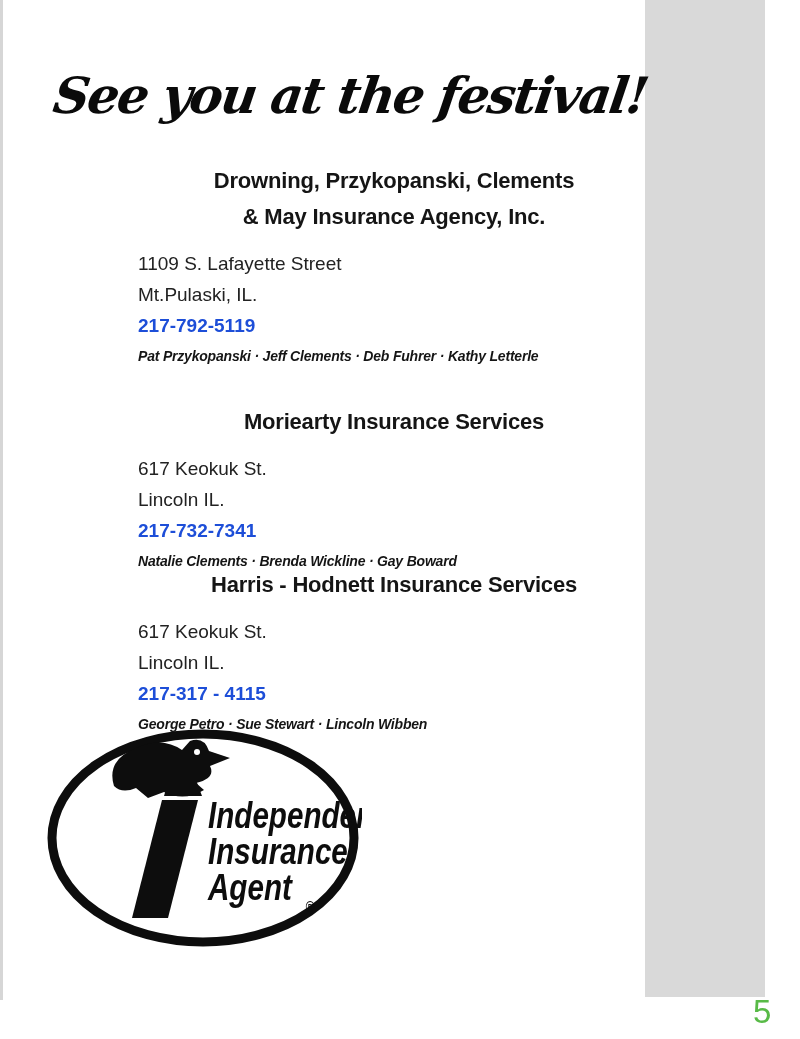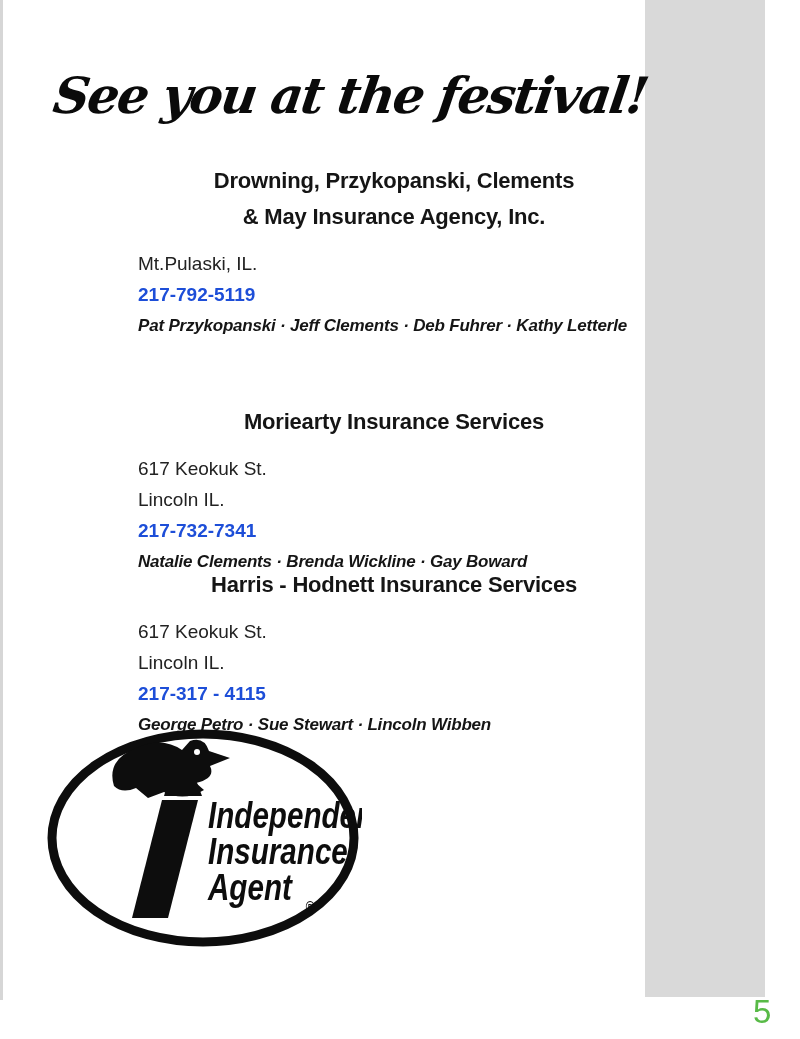--- a/index.html
+++ b/index.html
@@ -46,21 +46,21 @@
   }
   .agency h2 span{display:block;text-align:center;}
   .agency .body{margin-top:13px;}
   .agency .addr{
     font-size:19px;font-weight:normal;line-height:31px;color:#222;
   }
   .agency .phone{
     font-size:19px;font-weight:bold;line-height:31px;color:#1d4ed8;
   }
   .agency .agents{
-    font-size:17px;font-weight:bold;font-style:italic;line-height:31px;
+    font-size:14px;font-weight:bold;font-style:italic;line-height:31px;
     color:#151515;white-space:nowrap;letter-spacing:-0.2px;
   }
   .block-1{top:163px;}
   .block-2{top:404px;}
   .block-3{top:567px;}
   .logo{
     position:absolute;left:44px;top:726px;width:318px;height:224px;
   }
   .logo svg{width:100%;height:100%;display:block;}
   .logo text{
@@ -83,20 +83,21 @@
   <div class="gray-bar"></div>
 
   <h1 class="headline">See you at the festival!</h1>
 
   <section class="agency block-1">
     <h2>
       <span>Drowning, Przykopanski, Clements</span>
       <span>&amp; May Insurance Agency, Inc.</span>
     </h2>
     <div class="body">
+      <div class="addr">1109 S. Lafayette Street</div>
       <div class="addr">Mt.Pulaski, IL.</div>
       <div class="phone">217-792-5119</div>
       <div class="agents">Pat Przykopanski · Jeff Clements · Deb Fuhrer · Kathy Letterle</div>
     </div>
   </section>
 
   <section class="agency block-2">
     <h2>
       <span>Moriearty Insurance Services</span>
     </h2>

